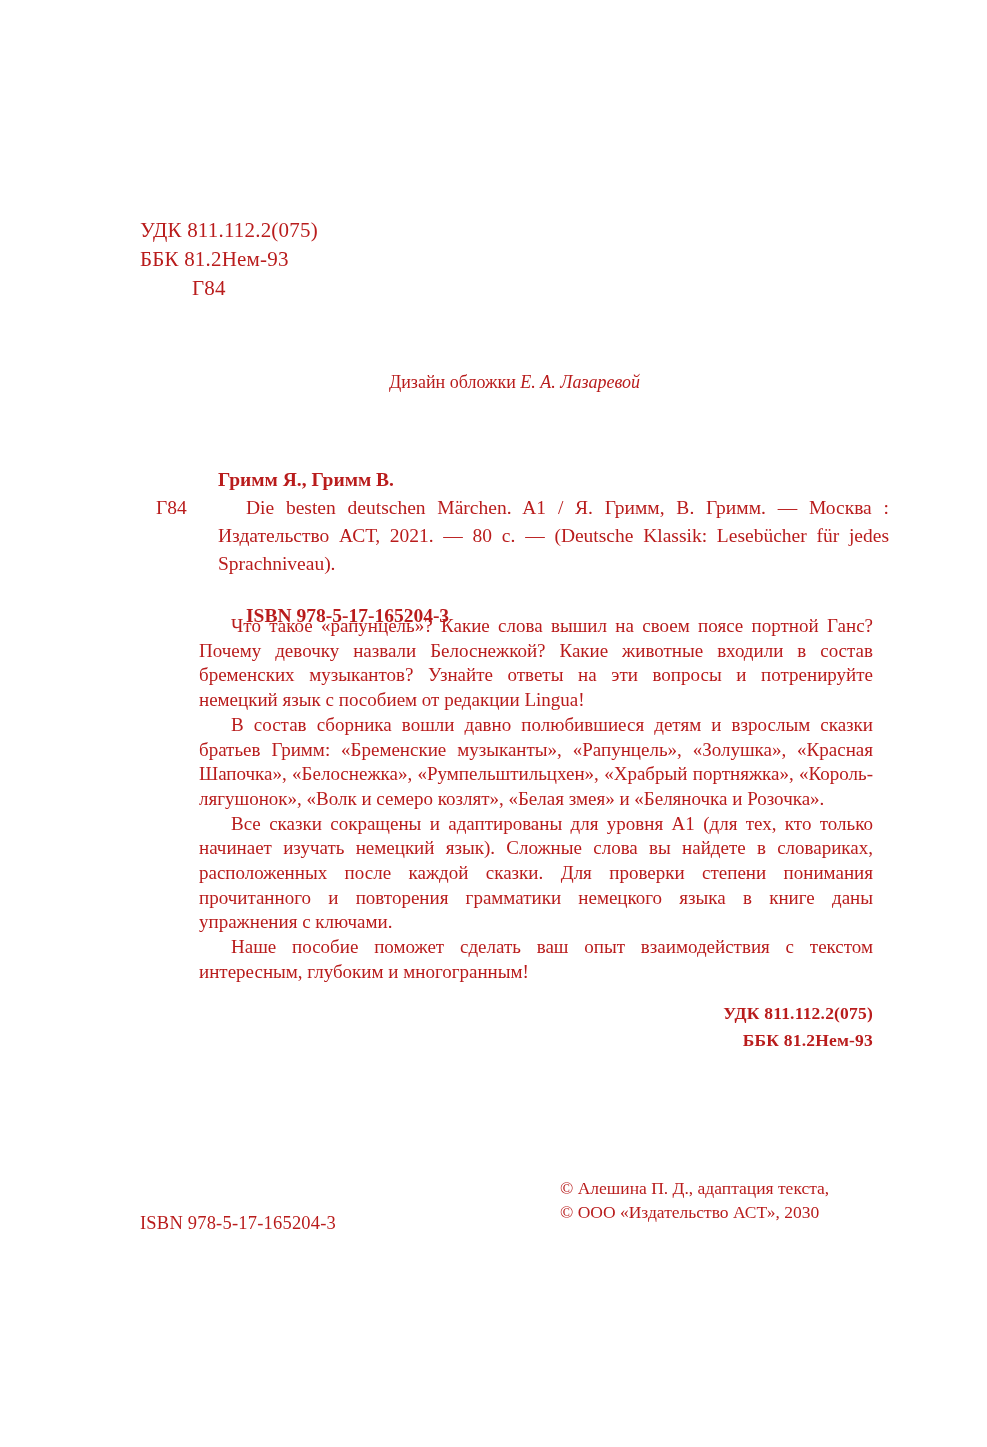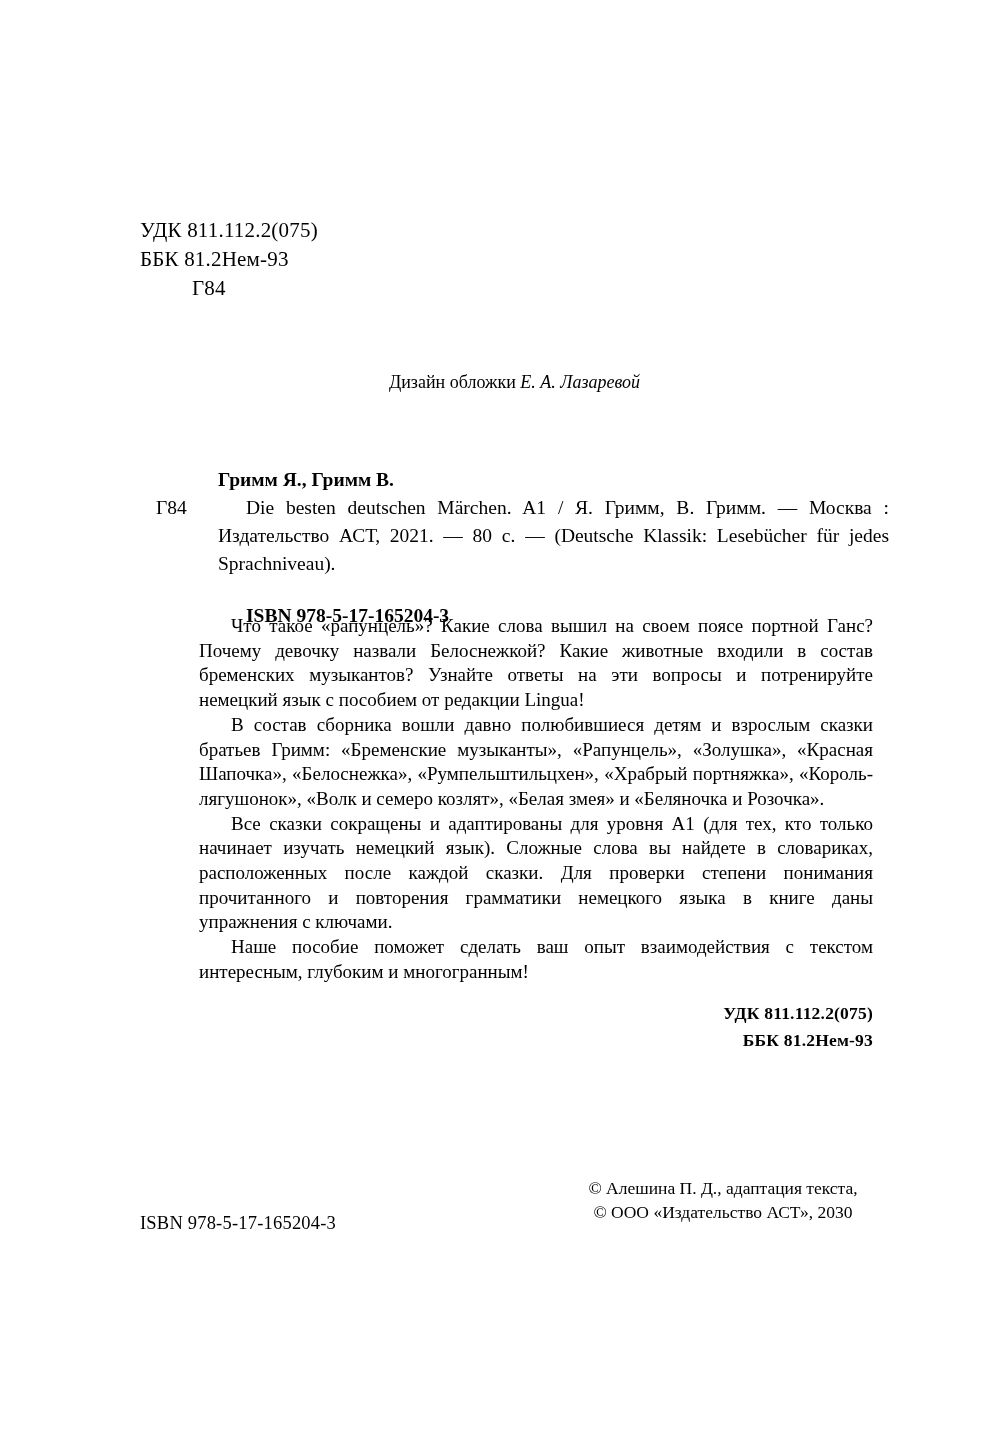--- a/index.html
+++ b/index.html
@@ -2,21 +2,21 @@
 <html><head>
   <meta charset="utf-8">
   <style>
     * { margin: 0; padding: 0; box-sizing: border-box; }
     html, body { background: #ffffff; }
     .page {
       position: relative;
       width: 987px;
       height: 1447px;
       background: #ffffff;
-      color: #000000;
+      color: #b91c1c;
       font-family: "Liberation Serif", "DejaVu Serif", serif;
       overflow: hidden;
     }
     
     .top-codes {
       position: absolute;
       top: 216px;
       left: 140px;
       font-size: 21px;
       line-height: 29px;
@@ -92,21 +92,20 @@
       top: 1213px;
       left: 140px;
       font-size: 18.5px;
       letter-spacing: 0.2px;
     }
     .copyright {
       position: absolute;
       top: 1176px;
       left: 560px;
       width: 326px;
-      text-align: center;
       font-size: 17.5px;
       line-height: 24px;
     }
   </style>
 </head>
 <body>
 
 <div class="page">
 
   <div class="top-codes">

